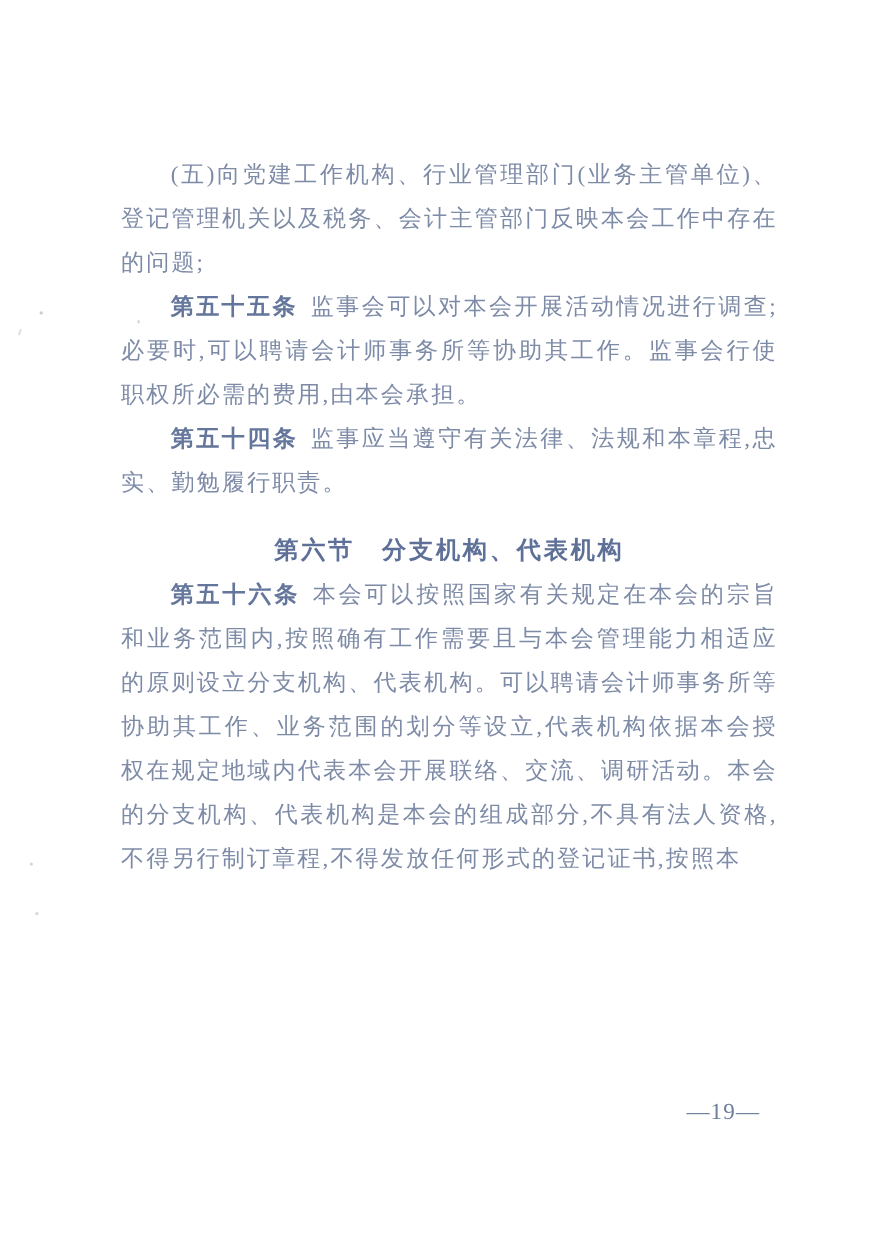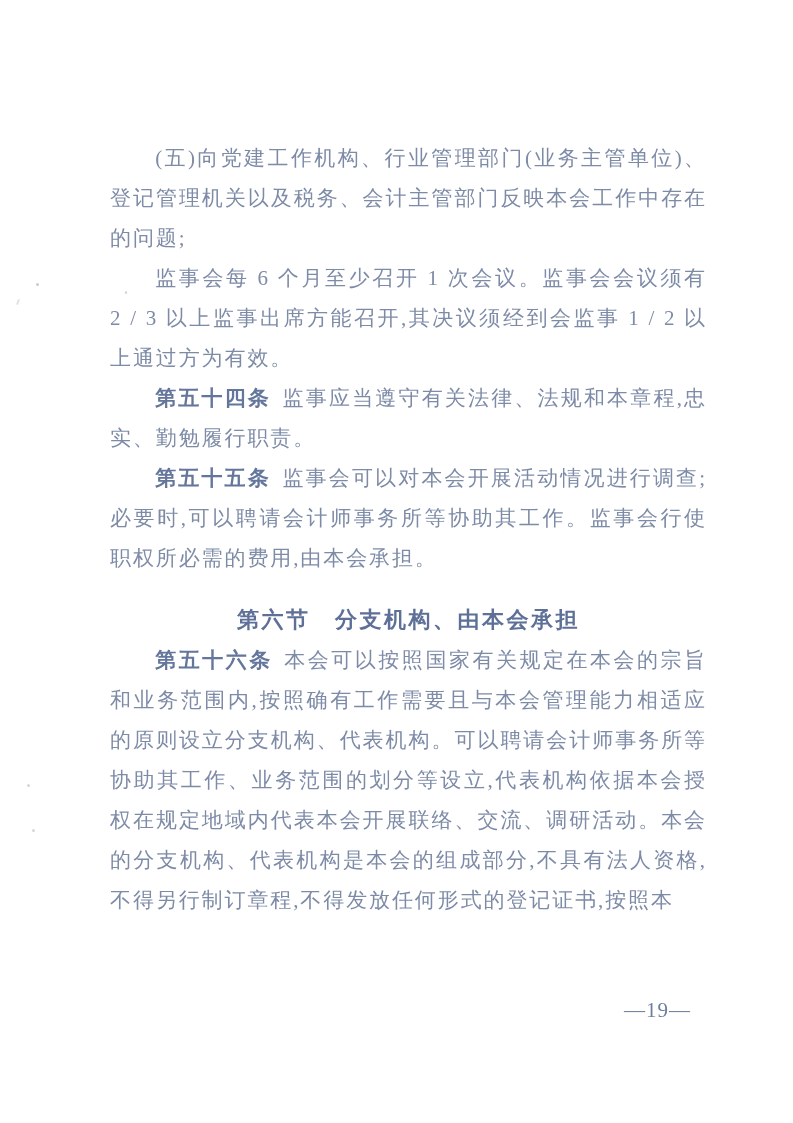--- a/index.html
+++ b/index.html
@@ -66,27 +66,26 @@
 </head>
 <body>
 
 <div class="page">
 
   <div class="content">
 
     <p class="para">(五)向党建工作机构、行业管理部门(业务主管单位)、登记管理机关以及税务、会计主管部门反映本会工作中存在的问题;</p>
 
 
-    <p class="para">监事会每 6 个月至少召开 1 次会议。监事会会议须有 2 / 3 以上监事出席方能召开,其决议须经到会监事 1 / 2 以上通过方为有效。</p>
+
+    <p class="para"><span class="lead">第五十五条</span><span>监事会可以对本会开展活动情况进行调查;必要时,可以聘请会计师事务所等协助其工作。监事会行使职权所必需的费用,由本会承担。</span></p>
 
     <p class="para"><span class="lead">第五十四条</span><span>监事应当遵守有关法律、法规和本章程,忠实、勤勉履行职责。</span></p>
 
-    <p class="para"><span class="lead">第五十五条</span><span>监事会可以对本会开展活动情况进行调查;必要时,可以聘请会计师事务所等协助其工作。监事会行使职权所必需的费用,由本会承担。</span></p>
-
-    <h2 class="para section-heading">第六节　分支机构、由本会承担</h2>
+    <h2 class="para section-heading">第六节　分支机构、代表机构</h2>
 
     <p class="para"><span class="lead">第五十六条</span><span>本会可以按照国家有关规定在本会的宗旨和业务范围内,按照确有工作需要且与本会管理能力相适应的原则设立分支机构、代表机构。可以聘请会计师事务所等协助其工作、业务范围的划分等设立,代表机构依据本会授权在规定地域内代表本会开展联络、交流、调研活动。本会的分支机构、代表机构是本会的组成部分,不具有法人资格,不得另行制订章程,不得发放任何形式的登记证书,按照本</span></p>
 
   </div>
 
   <div class="page-number">—19—</div>
 
   <span class="speck s1"></span>
   <span class="speck s2"></span>
   <span class="speck s3"></span>

